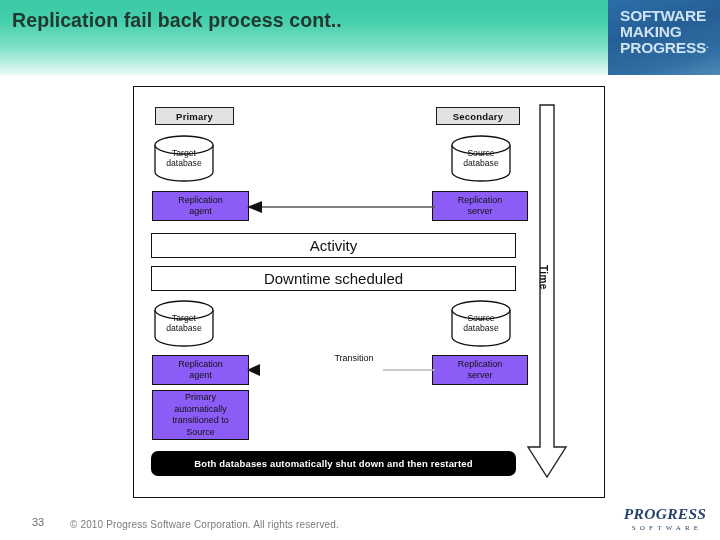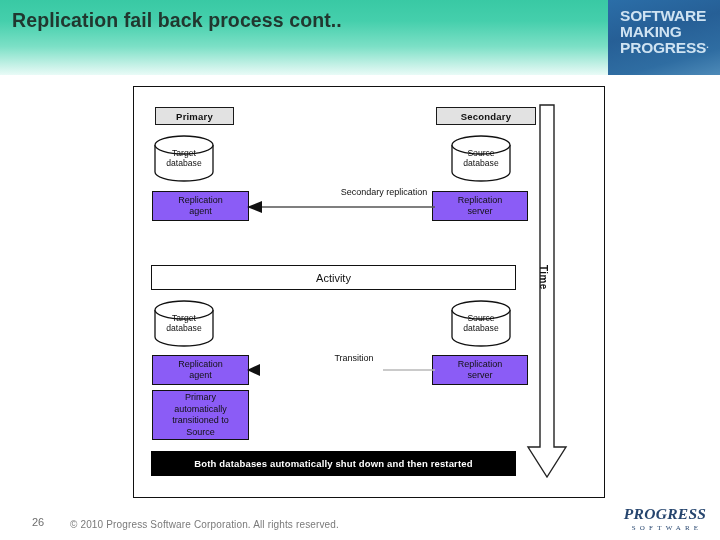--- a/index.html
+++ b/index.html
@@ -70,22 +70,22 @@
     letter-spacing:.2px;
   }
   .plain-box{
     border:1.4px solid #111;background:#8b5cf6;
     font-size:9px;color:#111;line-height:11.5px;
     display:flex;align-items:center;justify-content:center;
     text-align:center;
   }
   .bar-box{
     border:1.3px solid #111;background:#fff;
-    font-size:11px;color:#111;
-    display:flex;align-items:center;justify-content:center;margin-top:32px;
+    font-size:15px;color:#111;
+    display:flex;align-items:center;justify-content:center;
   }
   .black-bar{
     background:#000;color:#fff;font-size:9.5px;font-weight:bold;
     display:flex;align-items:center;justify-content:center;
     letter-spacing:.15px;
   }
   .cap-label{
     font-size:9px;color:#111;white-space:nowrap;text-align:center;
   }
 
@@ -116,21 +116,21 @@
     <div class="logo-lines">
       <span class="l1">SOFTWARE</span>
       <span class="l2">MAKING</span>
       <span class="l3"><em style="font-style:normal">PROGRESS</em><i>.</i></span>
     </div>
   </div>
 
   <div class="diagram">
 
     <div class="d hdr-box" style="left:21px;top:20px;width:79px;height:18px;">Primary</div>
-    <div class="d hdr-box" style="left:302px;top:20px;width:100px;height:18px;">Secondary</div>
+    <div class="d hdr-box" style="left:302px;top:20px;width:84px;height:18px;">Secondary</div>
 
     <div class="cyl" style="left:19px;top:48px;width:62px;height:47px;">
       <svg width="62" height="47" viewBox="0 0 62 47">
         <path d="M2,10 L2,37 A29,9 0 0 0 60,37 L60,10" fill="#fff" stroke="#111" stroke-width="1.3"></path>
         <ellipse cx="31" cy="10" rx="29" ry="9" fill="#fff" stroke="#111" stroke-width="1.3"></ellipse>
       </svg>
       <div class="cyl-txt">
         <div>Target</div>
         <div>database</div>
       </div>
@@ -154,27 +154,27 @@
       </div>
     </div>
 
     <div class="d plain-box" style="left:298px;top:104px;width:96px;height:30px;">
       <div>
         <div>Replication</div>
         <div>server</div>
       </div>
     </div>
 
-    <div class="d cap-label" style="left:150px;top:100px;width:200px;">Secondary replication</div>
     <svg class="arrow-svg" style="left:113px;top:112px;" width="188" height="16">
       <line x1="14" y1="8" x2="188" y2="8" stroke="#555" stroke-width="1.4"></line>
       <polygon points="0,8 15,2 15,14" fill="#111"></polygon>
     </svg>
 
     <div class="d bar-box" style="left:17px;top:146px;width:365px;height:25px;">Activity</div>
+    <div class="d bar-box" style="left:17px;top:179px;width:365px;height:25px;">Downtime scheduled</div>
 
     <div class="cyl" style="left:19px;top:213px;width:62px;height:47px;">
       <svg width="62" height="47" viewBox="0 0 62 47">
         <path d="M2,10 L2,37 A29,9 0 0 0 60,37 L60,10" fill="#fff" stroke="#111" stroke-width="1.3"></path>
         <ellipse cx="31" cy="10" rx="29" ry="9" fill="#fff" stroke="#111" stroke-width="1.3"></ellipse>
       </svg>
       <div class="cyl-txt">
         <div>Target</div>
         <div>database</div>
       </div>
@@ -213,29 +213,29 @@
 
     <div class="d plain-box" style="left:18px;top:303px;width:97px;height:50px;">
       <div>
         <div>Primary</div>
         <div>automatically</div>
         <div>transitioned to</div>
         <div>Source</div>
       </div>
     </div>
 
-    <div class="d black-bar" style="left:17px;top:364px;width:365px;height:25px;">Both databases automatically shut down and then restarted</div>
+    <div class="d black-bar" style="left:17px;top:364px;width:365px;height:25px;border-radius:7px;">Both databases automatically shut down and then restarted</div>
 
     <svg class="arrow-svg" style="left:392px;top:16px;" width="42" height="378">
       <path d="M14,2 L28,2 L28,344 L40,344 L21,374 L2,344 L14,344 Z" fill="#ffffff" stroke="#222" stroke-width="1.4" stroke-linejoin="miter"></path>
     </svg>
     <div class="time-label" style="left:404px;top:178px;">Time</div>
 
   </div>
 
-  <div class="slide-num">26</div>
+  <div class="slide-num">33</div>
   <div class="copyright">© 2010 Progress Software Corporation. All rights reserved.</div>
   <div class="progress-logo">
     <span class="pw">PROGRESS</span>
     <span class="sw">SOFTWARE</span>
   </div>
 
 </div>
 
 </body></html>

